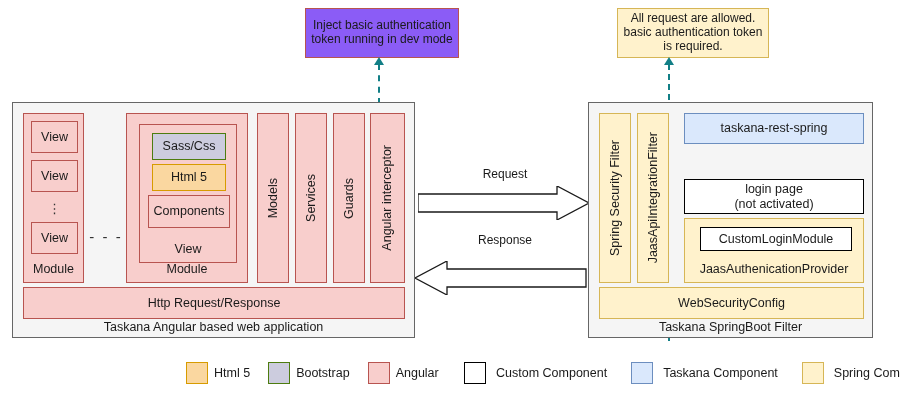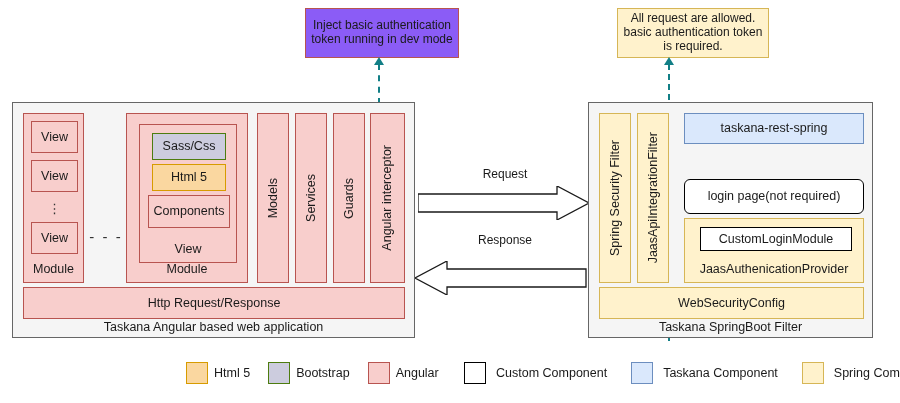--- a/index.html
+++ b/index.html
@@ -192,23 +192,23 @@
 
   <div class="abs spring ctr" style="left:10px; top:10px; width:32px; height:170px;">
     <span class="vert lbl">Spring Security Filter</span>
   </div>
   <div class="abs spring ctr" style="left:48px; top:10px; width:32px; height:170px;">
     <span class="vert lbl">JaasApiIntegrationFilter</span>
   </div>
 
   <div class="abs taskana ctr lbl" style="left:95px; top:10px; width:180px; height:31px;">taskana-rest-spring</div>
 
-  <div class="abs custom ctr" style="left:95px; top:76px; width:180px; height:35px; flex-direction:row;border-radius:6px;">
+  <div class="abs custom ctr" style="left:95px; top:76px; width:180px; height:35px; flex-direction:column;">
     <span class="lbl">login page</span>
-    <span class="lbl">(not required)</span>
+    <span class="lbl">(not activated)</span>
   </div>
 
   <div class="abs spring ctr lbl" style="left:10px; top:184px; width:265px; height:32px;">WebSecurityConfig</div>
 
   <div class="abs spring" style="left:95px; top:115px; width:180px; height:65px;">
     <div class="abs custom ctr lbl" style="left:15px; top:8px; width:152px; height:24px;">CustomLoginModule</div>
     <div class="bottomlabel" style="bottom:6px;">JaasAuthenicationProvider</div>
   </div>
 
   <div class="bottomlabel panel-caption" style="bottom:3px;">Taskana SpringBoot Filter</div>

